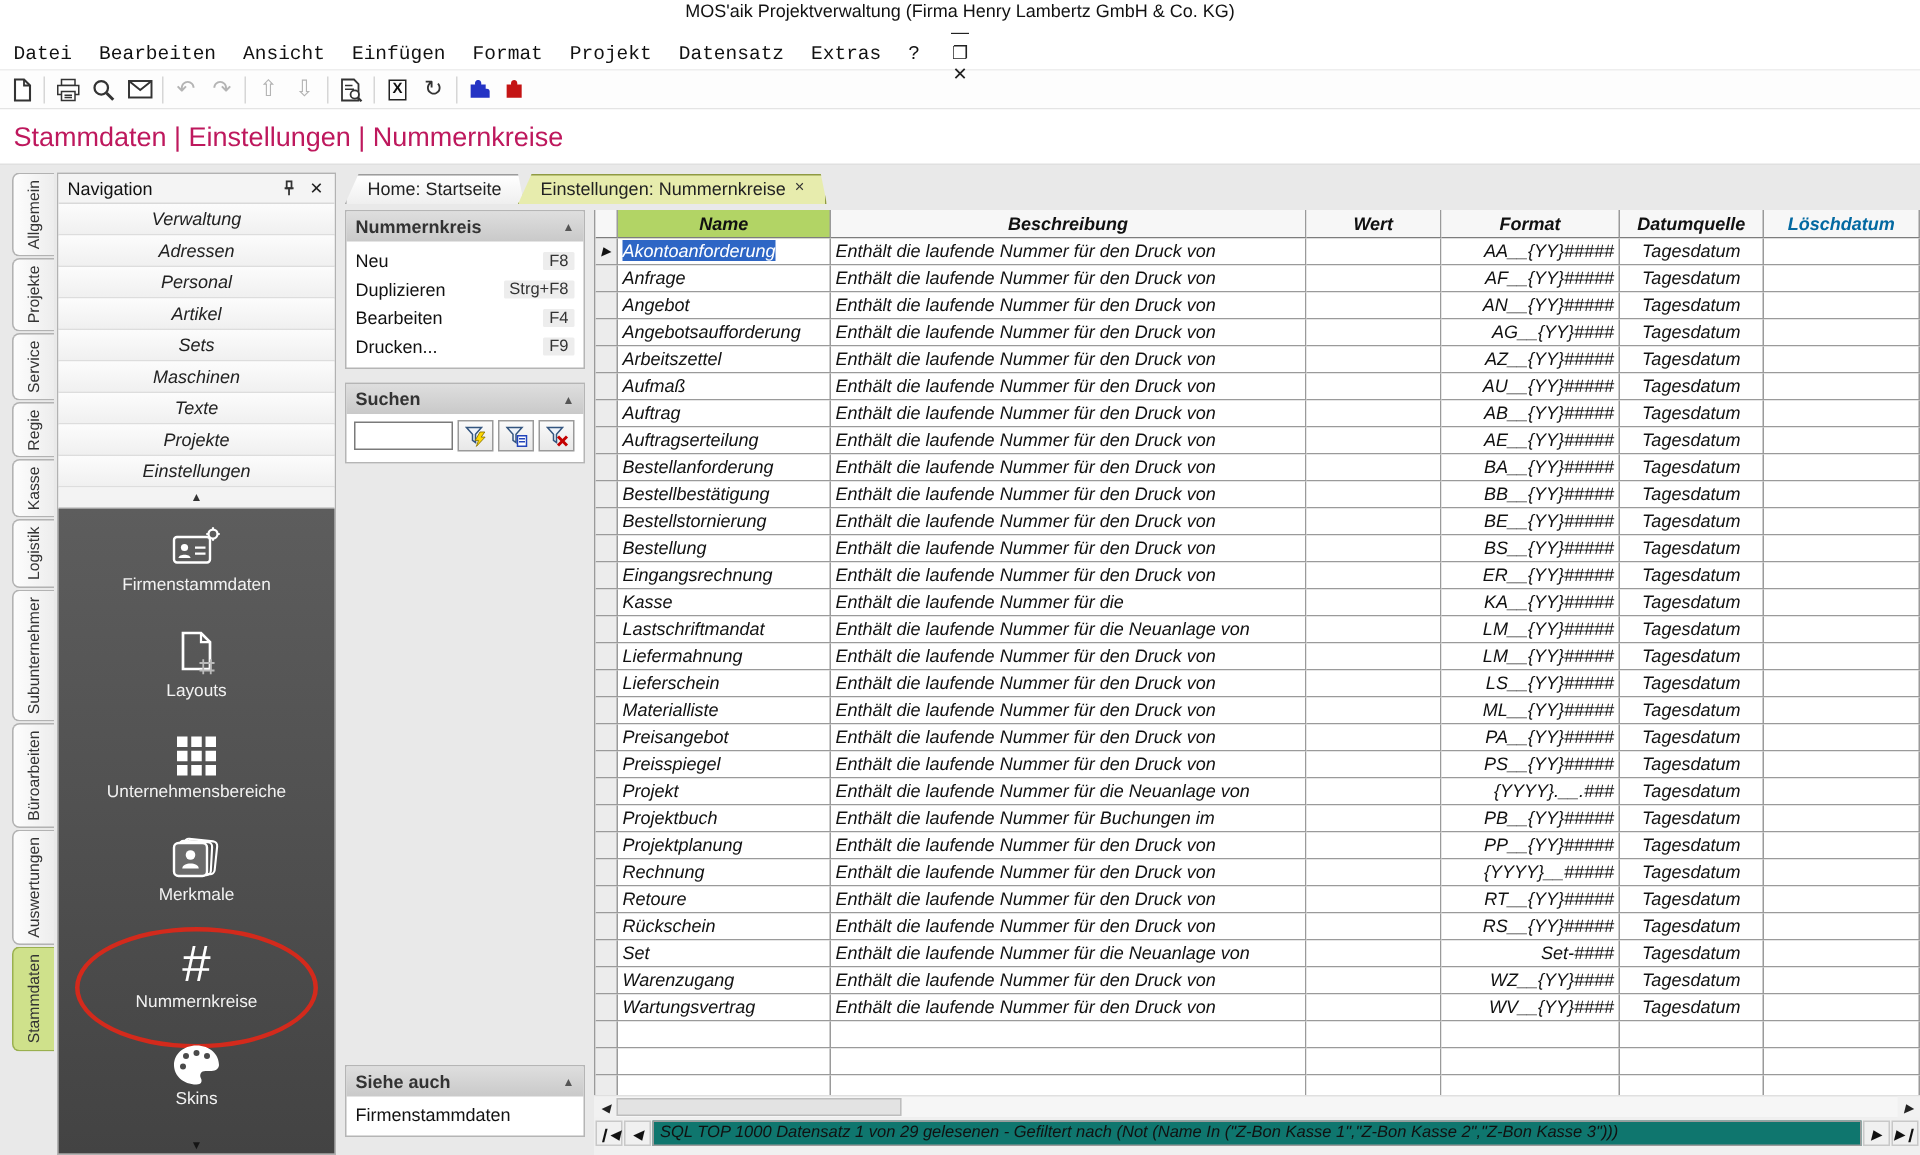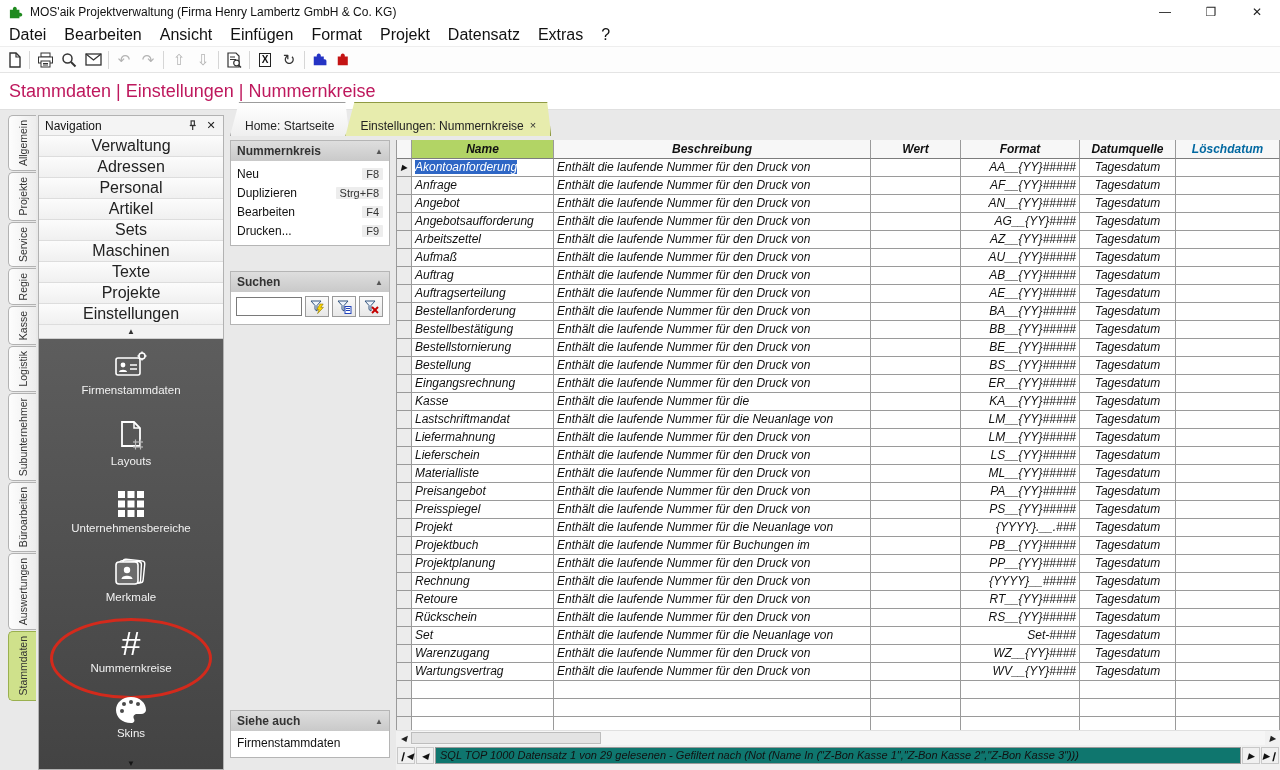--- a/index.html
+++ b/index.html
@@ -1,26 +1,26 @@
 <!DOCTYPE html>
 <html><head>
 <meta charset="utf-8">
 <style>
   * { margin:0; padding:0; box-sizing:border-box; }
   html,body { width:1280px; height:770px; overflow:hidden; background:#fff;
               font-family:"Liberation Sans", sans-serif; color:#111; }
 
   
-  .titlebar { height:24px; display:flex; align-items:center; background:#fff; }
+  .titlebar { height:24px; display:flex; align-items:center; background:#fff;flex-direction:column; }
   .titlebar .app-ico { width:16px; height:16px; margin:0 6px 0 8px; }
   .titlebar .title { font-size:12px; flex:1; }
   .winbtn { width:46px; height:24px; display:flex; align-items:center; justify-content:center;
             font-size:12px; color:#222; }
   
-  .menubar { height:22px; display:flex; align-items:center; background:#fff; font-size:16px; }
+  .menubar { height:22px; display:flex; align-items:center; background:#fff; font-size:13px;font-family:Liberation Mono, monospace; }
   .menubar .mi { padding:3px 9px; }
   
   .toolbar { height:27px; display:flex; align-items:center; background:#fdfdfd;
              border-top:1px solid #eee; border-bottom:1px solid #e4e4e4; padding-left:2px; }
   .tbtn { width:24px; height:22px; display:flex; align-items:center; justify-content:center; }
   .tsep { width:1px; height:18px; background:#d6d6d6; margin:0 3px; }
   .gray-glyph { color:#b4b4b4; font-size:15px; line-height:1; }
   .dark-glyph { color:#333; font-size:15px; line-height:1; }
   .xbox { border:1.5px solid #222; font-weight:bold; font-size:10px; padding:0 2px; line-height:12px; }
   
@@ -37,47 +37,47 @@
           justify-content:center; margin-bottom:1px; }
   .vtab span { writing-mode:vertical-rl; transform:rotate(180deg); font-size:10.5px; color:#333; padding:4px 0; }
   .vtab.active { background:#cfe18b; border-color:#9ab04f; }
 
   
   .navpanel { width:186px; background:#fff; border:1px solid #b2b2b2; display:flex; flex-direction:column; }
   .navhead { height:20px; display:flex; align-items:center; font-size:12px; padding:0 4px 0 6px;
              background:#f4f4f4; border-bottom:1px solid #d9d9d9; }
   .navhead .t { flex:1; }
   .navhead .hbtn { width:16px; text-align:center; font-size:11px; color:#222; }
-  .navcat { height:21px; display:flex; align-items:center; justify-content:center; font-size:16px;
-            color:#222; background:linear-gradient(#fcfcfc,#f0f0f0); border-bottom:1px solid #ddd; }
+  .navcat { height:21px; display:flex; align-items:center; justify-content:center; font-size:12px;
+            color:#222; background:linear-gradient(#fcfcfc,#f0f0f0); border-bottom:1px solid #ddd;font-style:italic; }
   .collapse { height:14px; background:#f3f3f3; display:flex; align-items:center; justify-content:center;
               font-size:8px; color:#333; border-bottom:1px solid #cfcfcf; }
   .darkzone { flex:1; background:linear-gradient(180deg,#5d5d5d,#434343); overflow:hidden;
               position:relative; display:flex; flex-direction:column; align-items:center; padding-top:12px; }
   .ditem { width:170px; height:69px; display:flex; flex-direction:column; align-items:center;
            justify-content:flex-start; position:relative; color:#f2f2f2; }
   .ditem .dlabel { font-size:11.5px; margin-top:3px; white-space:nowrap; }
   .hash { font-size:34px; font-weight:300; line-height:32px; color:#fff; }
   .ellipse { position:absolute; left:4px; right:4px; top:-9px; bottom:-3px;
              border:3px solid #d32a1c; border-radius:50%; }
   .darr { position:absolute; bottom:1px; left:0; right:0; text-align:center; font-size:8px; color:#151515; }
 
   
   .content { flex:1; display:flex; flex-direction:column; margin-left:4px; }
   .tabrow { height:21px; display:flex; align-items:flex-end; padding-left:2px; }
-  .tab { font-size:12px; padding:16px 14px 3px 14px; border:1px solid #9c9c9c; border-bottom:none;
+  .tab { font-size:12px; padding:2px 14px 3px 14px; border:1px solid #9c9c9c; border-bottom:none;
          background:linear-gradient(#fff,#efefef); clip-path:polygon(9px 0,calc(100% - 4px) 0,100% 100%,0 100%);
          margin-right:-4px; color:#222; }
   .tab.active { background:#e7ecad; border-color:#8f9a43; z-index:2; position:relative; display:flex; gap:6px; }
   .tab.active .closex { font-size:11px; color:#333; }
   .body { flex:1; display:flex; min-height:0; }
 
   
   .cmdcol { width:160px; margin:4px 6px 0 2px; display:flex; flex-direction:column; }
-  .panel { background:#fff; border:1px solid #b5b5b5; margin-bottom:25px; }
+  .panel { background:#fff; border:1px solid #b5b5b5; margin-bottom:9px; }
   .phead { height:20px; background:linear-gradient(#dedede,#c9c9c9); display:flex; align-items:center;
            padding:0 6px; font-size:12px; font-weight:bold; color:#333; }
   .phead .t { flex:1; }
   .phead .up { font-size:8px; color:#555; }
   .cmditem { height:19px; display:flex; align-items:center; padding:0 6px; font-size:12px; color:#111; }
   .cmditem .lbl { flex:1; }
   .cmditem .key { background:#ededed; color:#333; font-size:11px; padding:0 4px; border-radius:1px; }
   .pbody { padding:4px 5px 7px 5px; }
   .searchrow { display:flex; align-items:center; gap:3px; }
   .searchrow input { width:66px; height:19px; border:1px solid #7a7a7a; font-size:11px; padding:0 2px; }

